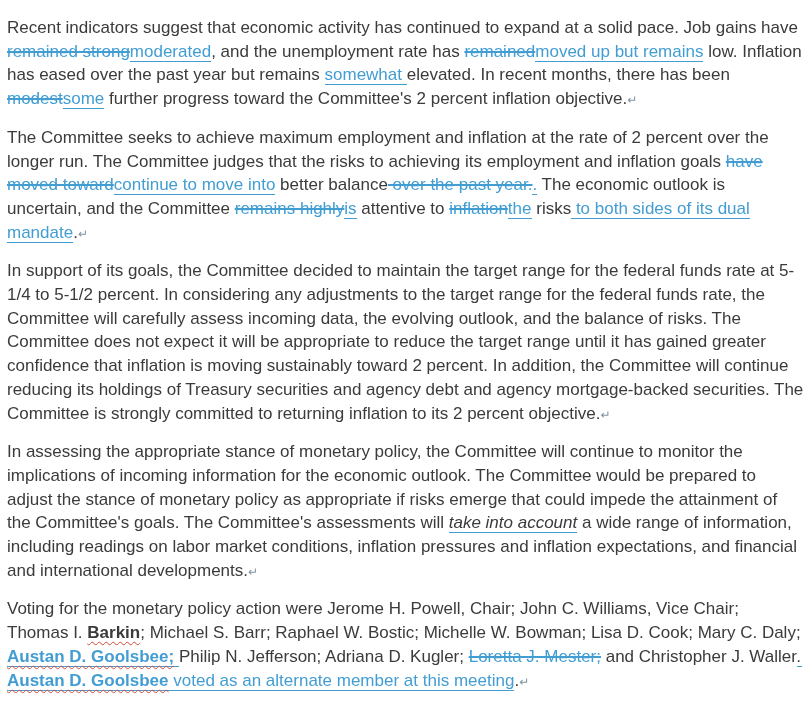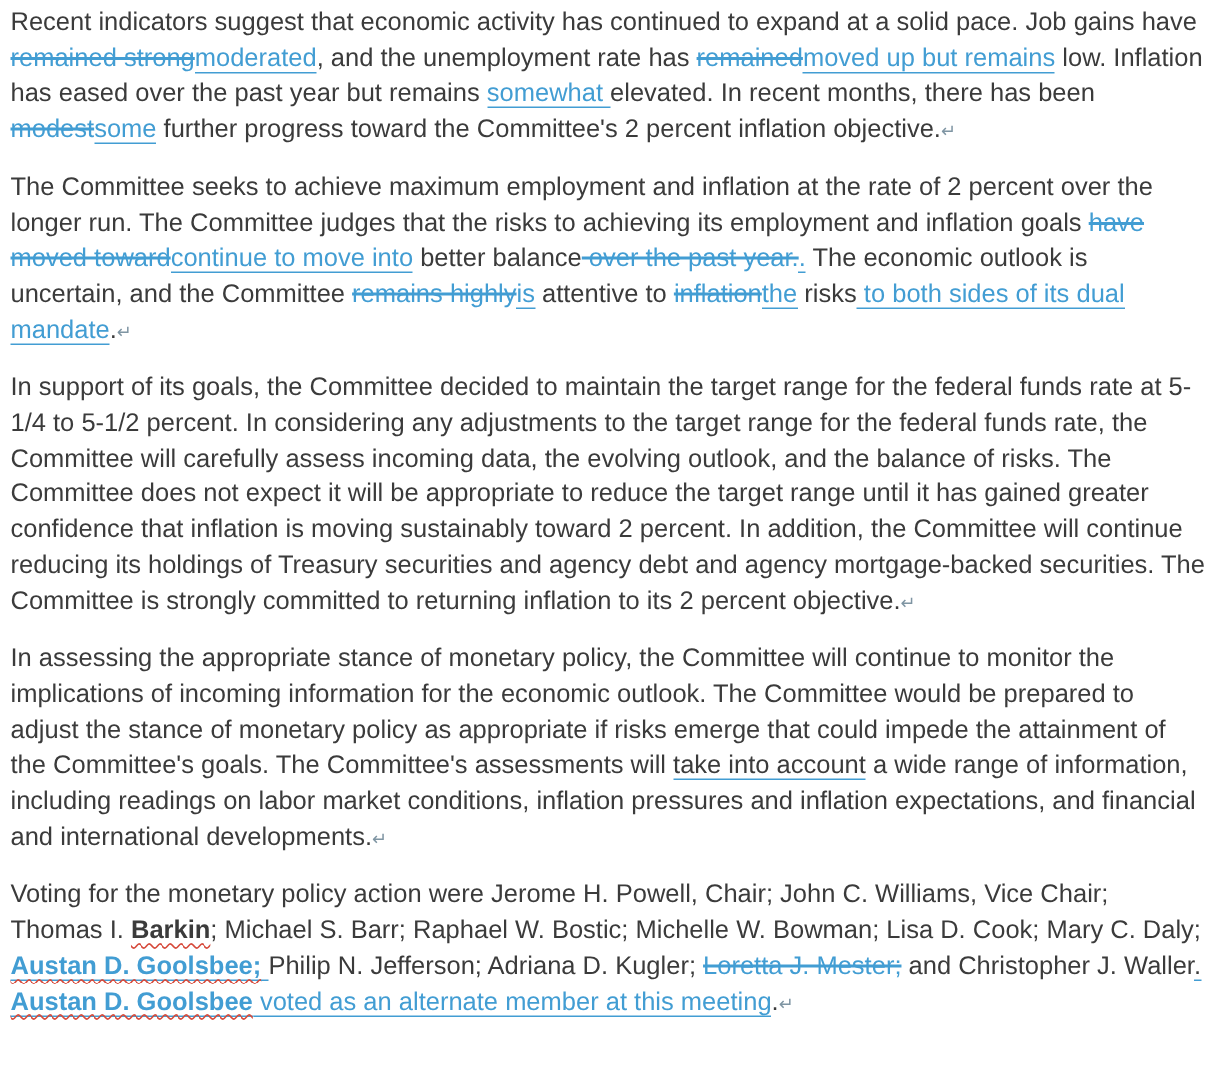--- a/index.html
+++ b/index.html
@@ -10,40 +10,41 @@
   body {
     width: 812px;
     height: 722px;
     overflow: hidden;
     font-family: "Liberation Sans", sans-serif;
     font-size: 17px;
     line-height: 23.7px;
     color: var(--text-color, #3b3b3b);
   }
   .page {
-    padding: 3px 7px 0 7px;
+    padding: 16px 7px 0 7px;
     box-sizing: border-box;
     width: 811px;
   }
   .para {
     margin: 0 0 13px 0;
   }
   .run {  }
   .del {
     color: var(--chg-color, #429dd3);
     text-decoration: line-through;
     text-decoration-thickness: 1.5px;
   }
   .ins {
     color: var(--chg-color, #429dd3);
     border-bottom: 1.5px solid var(--chg-color, #429dd3);
   }
   .insb {
     color: var(--text-color, #3b3b3b);
     border-bottom: 1.5px solid var(--chg-color, #429dd3);
+    font-style: italic;
   }
   .spell {
     text-decoration-line: underline;
     text-decoration-style: wavy;
     text-decoration-color: var(--spell-color, #d6493a);
     text-decoration-thickness: 1px;
     text-underline-offset: 3px;
     font-weight: bold;
   }
   .mark {

